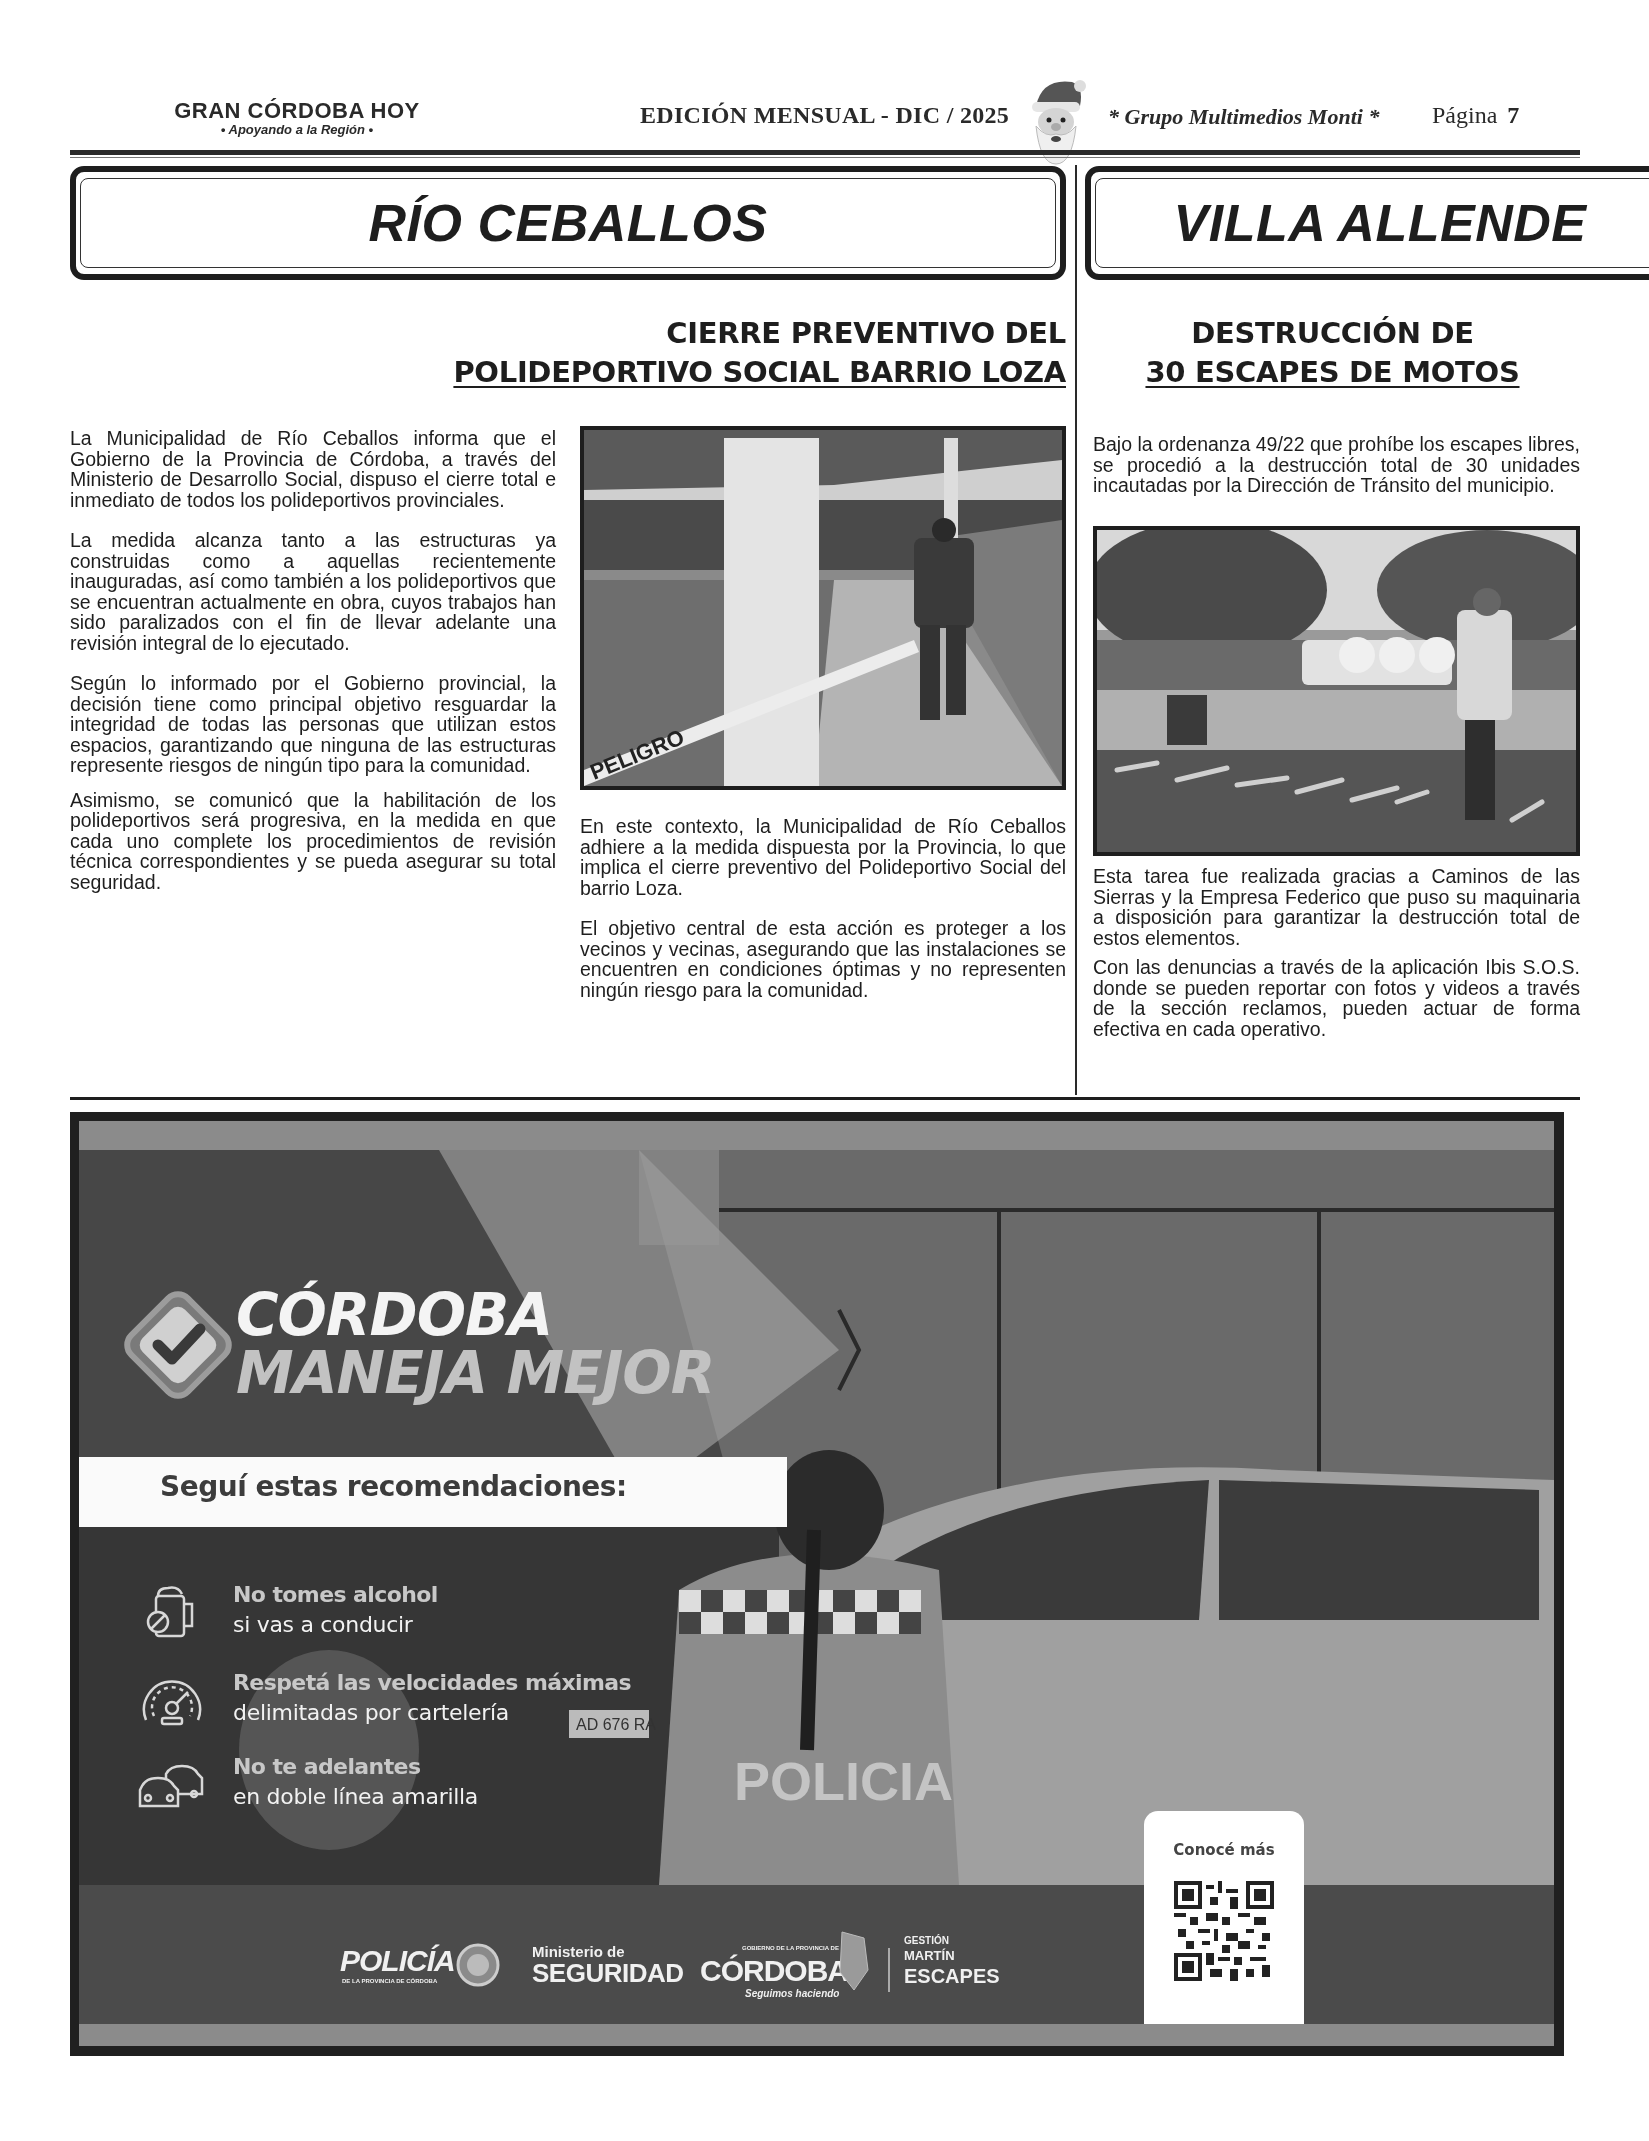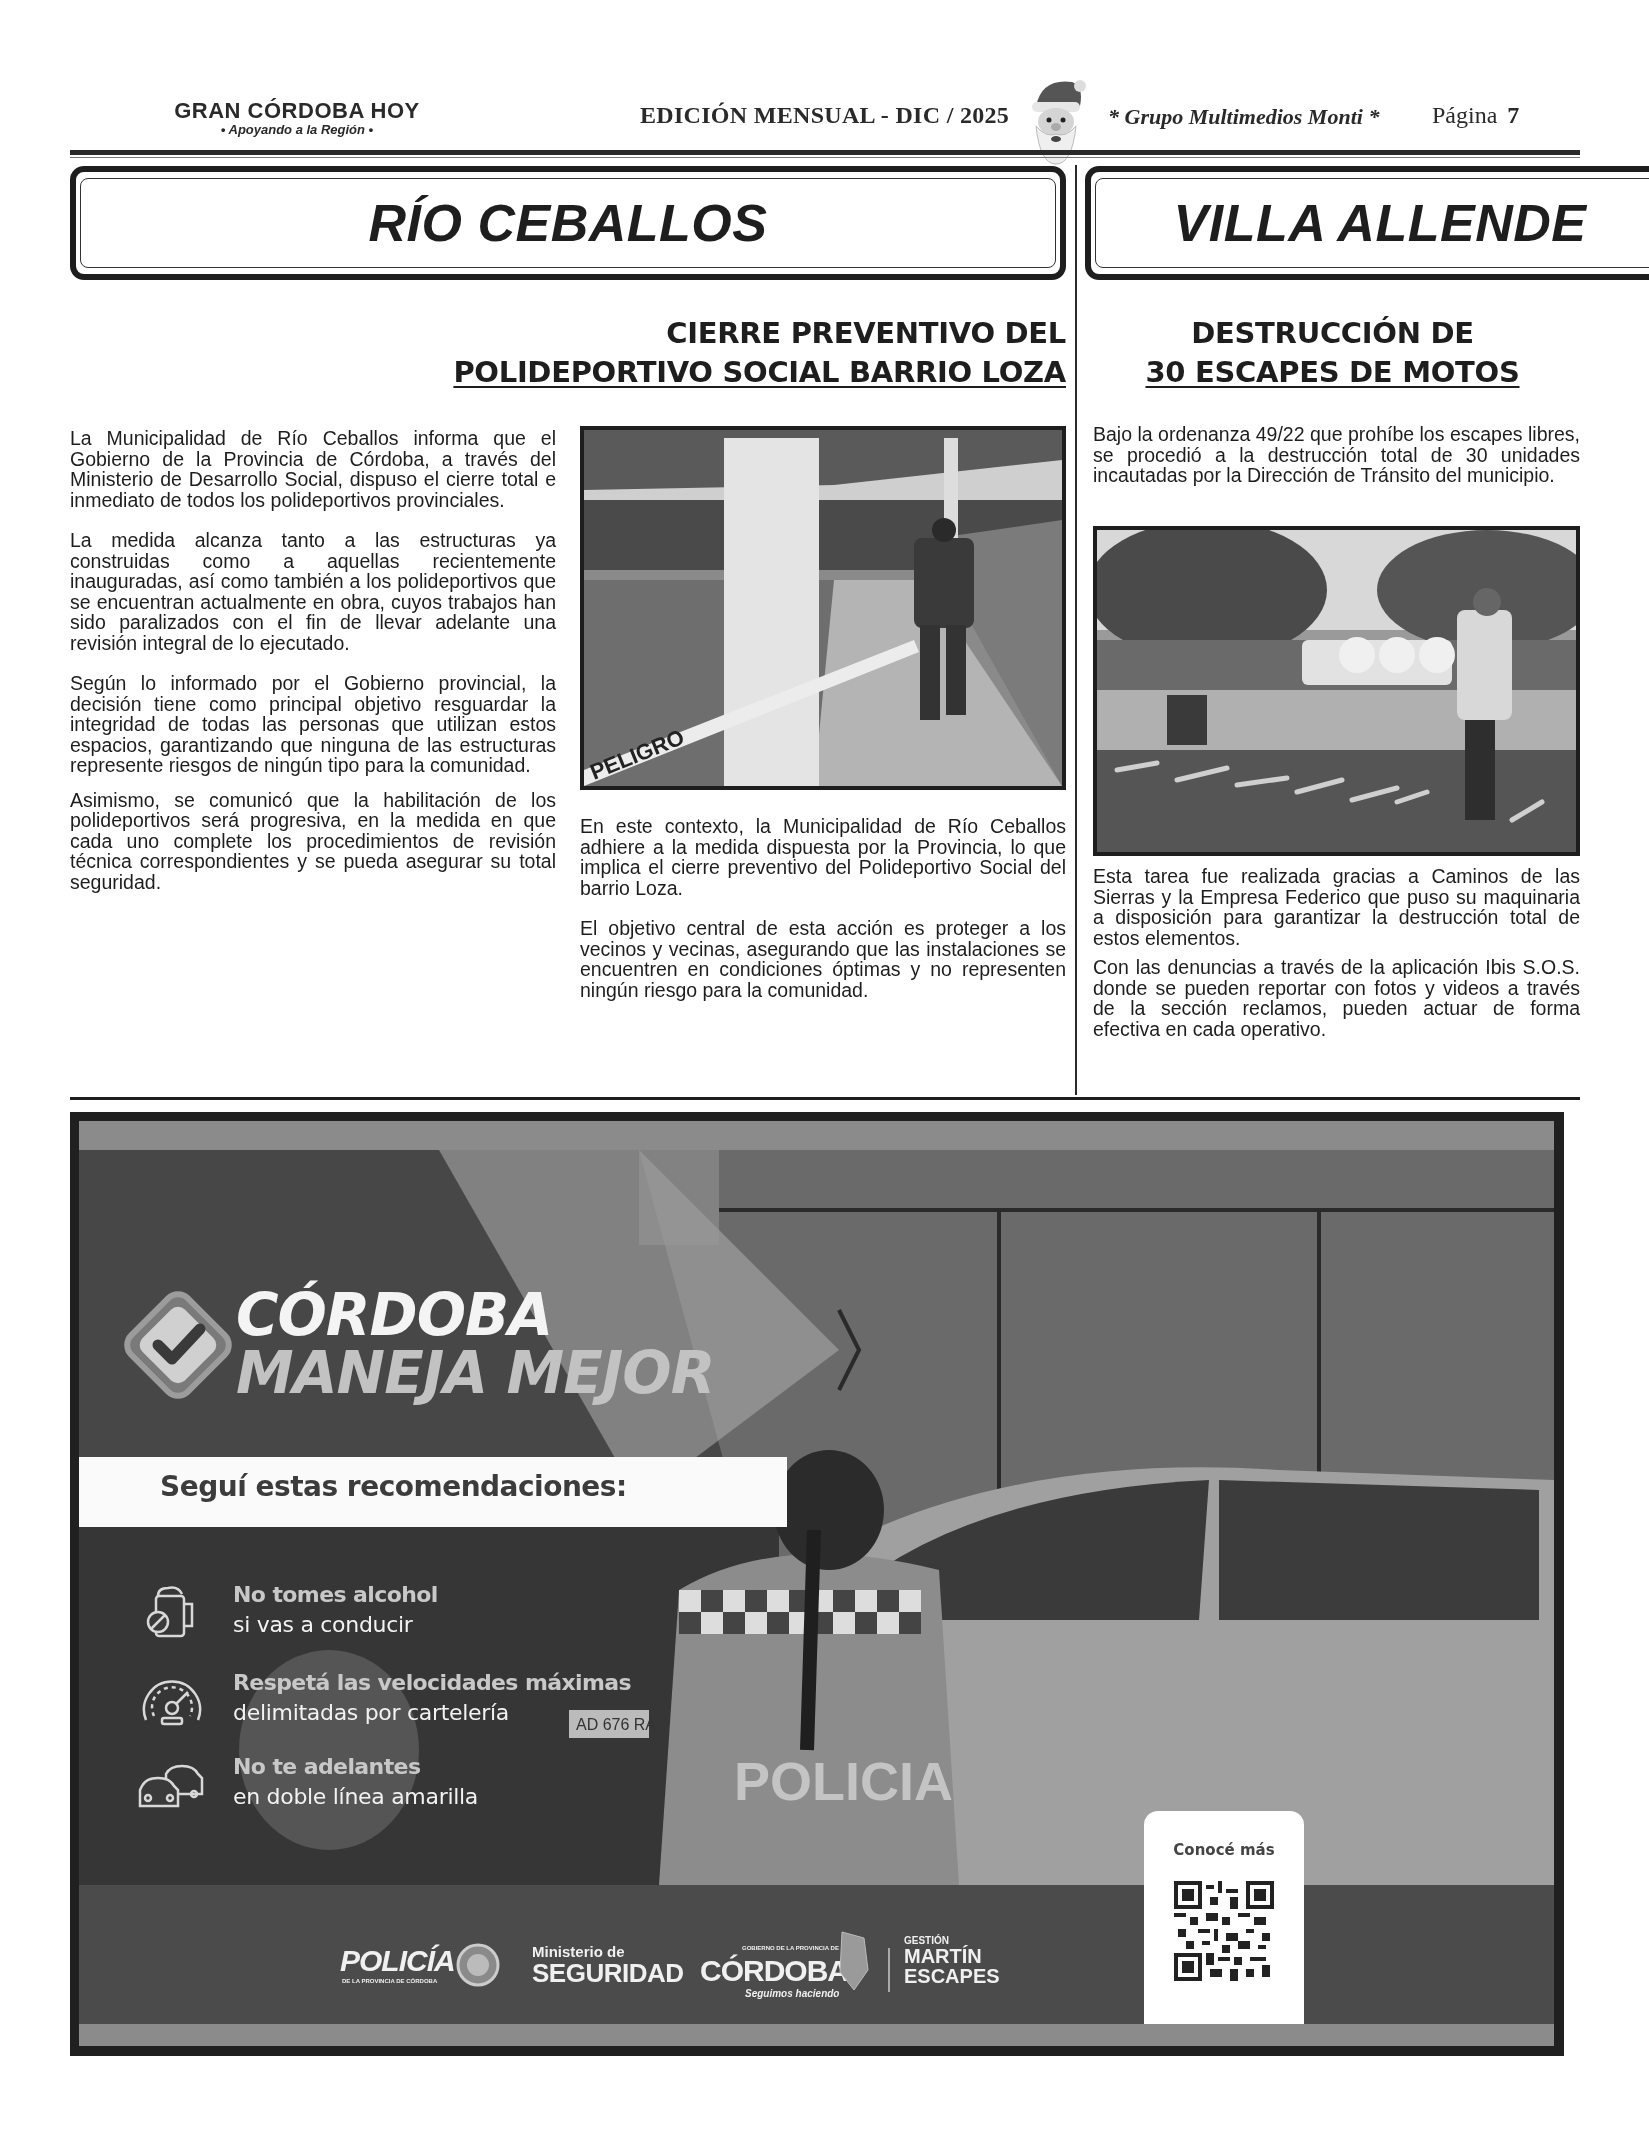--- a/index.html
+++ b/index.html
@@ -117,21 +117,21 @@
 
 <div class="abs body" style="left:580px;top:816px;width:486px;">
   <p>En este contexto, la Municipalidad de Río Ceballos adhiere a la medida dispuesta por la Provincia, lo que implica el cierre preventivo del Polideportivo Social del barrio Loza.</p>
   <p>El objetivo central de esta acción es proteger a los vecinos y vecinas, asegurando que las instalaciones se encuentren en condiciones óptimas y no representen ningún riesgo para la comunidad.</p>
 </div>
 
 <div class="abs headline" style="left:1085px;top:314px;width:495px;">
   <div>DESTRUCCIÓN DE</div>
   <div class="ul">30 ESCAPES DE MOTOS</div>
 </div>
-<div class="abs body" style="left:1093px;top:424px;width:487px;">
+<div class="abs body" style="left:1093px;top:434px;width:487px;">
   <p>Bajo la ordenanza 49/22 que prohíbe los escapes libres, se procedió a la destrucción total de 30 unidades incautadas por la Dirección de Tránsito del municipio.</p>
 </div>
 <div class="abs photo" style="left:1093px;top:526px;width:487px;height:330px;">
   <svg width="479" height="322" viewBox="0 0 479 322" preserveAspectRatio="none">
     <rect width="479" height="322" fill="#9a9a9a"></rect>
     <rect x="0" y="0" width="479" height="100" fill="#d8d8d8"></rect>
     <ellipse cx="110" cy="60" rx="120" ry="70" fill="#4a4a4a"></ellipse>
     <ellipse cx="390" cy="60" rx="110" ry="60" fill="#555"></ellipse>
     <rect x="0" y="110" width="479" height="50" fill="#6a6a6a"></rect>
     <rect x="205" y="110" width="150" height="45" rx="6" fill="#e2e2e2"></rect>
@@ -286,21 +286,21 @@
 <div class="abs logo-text" style="left:742px;top:1945px;font-size:6px;">GOBIERNO DE LA PROVINCIA DE</div>
 <div class="abs logo-text" style="left:700px;top:1954px;font-size:30px;letter-spacing:-1px;">CÓRDOBA</div>
 <div class="abs logo-text" style="left:745px;top:1988px;font-size:10px;font-style:italic;">Seguimos haciendo</div>
 <div class="abs" style="left:836px;top:1930px;width:34px;height:62px;">
   <svg width="34" height="62" viewBox="0 0 34 62">
       <path d="M6 2 L28 8 L32 40 L18 60 L4 42 Z" fill="#9a9a9a" stroke="#bbb"></path>
     </svg>
 </div>
 <div class="abs" style="left:888px;top:1948px;width:2px;height:44px;background:#aaa;"></div>
 <div class="abs logo-text" style="left:904px;top:1935px;font-size:10px;">GESTIÓN</div>
-<div class="abs logo-text" style="left:904px;top:1946px;font-size:20px;line-height:20px;">MARTÍN</div>
+<div class="abs logo-text" style="left:904px;top:1946px;font-size:13px;line-height:20px;">MARTÍN</div>
 <div class="abs logo-text" style="left:904px;top:1966px;font-size:20px;line-height:20px;">ESCAPES</div>
 
 <div class="abs qr-card">
   <div class="qr-label">Conocé más</div>
   <div class="abs" style="left:30px;top:70px;width:100px;height:100px;">
     <svg width="100" height="100" viewBox="0 0 25 25" shape-rendering="crispEdges">
       <rect width="25" height="25" fill="#fff"></rect>
       <g fill="#222">
         <rect x="0" y="0" width="7" height="7"></rect>
           <rect x="18" y="0" width="7" height="7"></rect>

